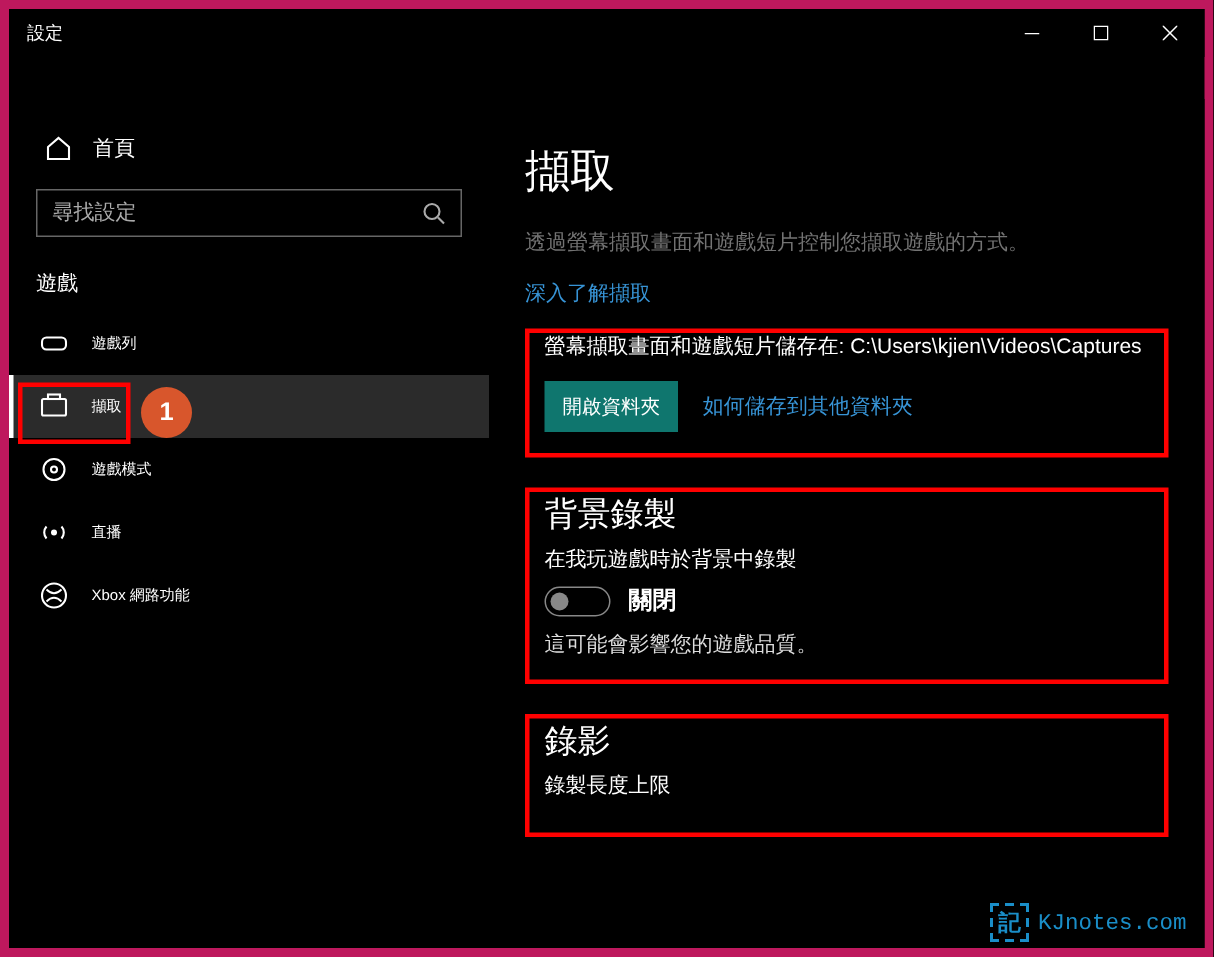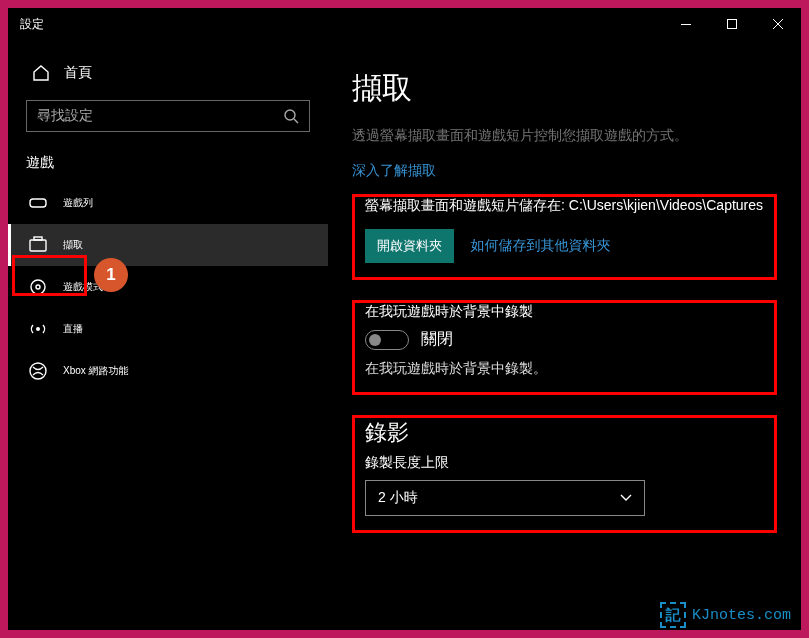--- a/index.html
+++ b/index.html
@@ -1,17 +1,17 @@
 <!DOCTYPE html>
 <html><head>
 <meta charset="utf-8">
 <style>
 * { margin: 0; padding: 0; box-sizing: border-box; }
 body { font-family: "Microsoft YaHei", "Segoe UI", sans-serif; background: #000; width: 809px; height: 638px; overflow: hidden; position: relative; }
-.window { width: 100%; height: 100%; border: 8px solid #be185d; display: flex; flex-direction: column; }
+.window { width: 100%; height: 100%; border: 6px solid #be185d; display: flex; flex-direction: column; gap: 28px; }
 .titlebar { height: 32px; background: #000; display: flex; align-items: center; color: #fff; font-size: 12px; padding-left: 12px; }
 .titlebar-text { flex: 1; }
 .win-controls { display: flex; }
 .win-btn { width: 46px; height: 32px; display: flex; align-items: center; justify-content: center; color: #fff; cursor: pointer; font-size: 11px; }
 .body-area { flex: 1; display: flex; background: #000; overflow: hidden; }
 .sidebar { width: 320px; padding: 14px 0; color: #fff; }
 .home-row { display: flex; align-items: center; padding: 10px 24px; font-size: 14px; cursor: pointer; }
 .home-row svg { margin-right: 14px; }
 .search-box { margin: 8px 18px 16px; height: 32px; border: 1px solid #666; display: flex; align-items: center; padding: 0 10px; color: #aaa; font-size: 14px; cursor: text; }
 .search-box span { flex: 1; }
@@ -24,21 +24,21 @@
 .content { flex: 1; padding: 28px 24px 0; color: #fff; overflow: hidden; position: relative; }
 h1 { font-size: 30px; font-weight: 400; margin-bottom: 18px; }
 .desc { font-size: 14px; color: #737373; margin-bottom: 16px; }
 .link { color: #3794d6; font-size: 14px; cursor: pointer; }
 .box { border: 3px solid #ff0000; padding: 0 10px 14px; margin-bottom: 20px; }
 .save-label { font-size: 14px; margin-bottom: 14px; }
 .open-folder { display: inline-block; background: #0f766e; padding: 8px 12px; font-size: 13px; margin-right: 12px; cursor: pointer; }
 h2 { font-size: 22px; font-weight: 400; margin-bottom: 6px; }
 .sub { font-size: 14px; margin-bottom: 12px; color: #ddd; }
 .sub2 { font-size: 14px; margin-bottom: 8px; }
-.toggle-row { display: flex; align-items: center; margin-bottom: 10px; }
+.toggle-row { display: flex; align-items: center; margin-bottom: 10px; font-weight: bold; }
 .toggle { width: 44px; height: 20px; border: 1px solid #888; border-radius: 10px; position: relative; margin-right: 12px; cursor: pointer; }
 .toggle-knob { width: 12px; height: 12px; background: #888; border-radius: 50%; position: absolute; left: 3px; top: 3px; }
 .note { font-size: 14px; color: #ddd; }
 .dropdown { border: 1px solid #888; height: 36px; display: flex; align-items: center; padding: 0 12px; font-size: 14px; cursor: pointer; width: 280px; margin-top: 8px; }
 .dropdown span { flex: 1; }
 .watermark { position: absolute; right: 18px; bottom: 10px; display: flex; align-items: center; color: #1a8ec8; font-family: "Courier New", monospace; font-size: 15px; }
 .wm-icon { width: 26px; height: 26px; border: 2px dashed #1a8ec8; display: flex; align-items: center; justify-content: center; margin-right: 6px; font-weight: bold; }
 </style>
 </head>
 <body>
@@ -123,39 +123,34 @@
       <p class="desc">透過螢幕擷取畫面和遊戲短片控制您擷取遊戲的方式。</p>
       <p><span class="link">深入了解擷取</span></p>
 
       <div class="box" style="margin-top:14px">
         <div class="save-label">螢幕擷取畫面和遊戲短片儲存在: C:\Users\kjien\Videos\Captures</div>
         <span class="open-folder">開啟資料夾</span>
         <span class="link">如何儲存到其他資料夾</span>
       </div>
 
       <div class="box">
+        <h2>背景錄製</h2>
         <p class="sub2">在我玩遊戲時於背景中錄製</p>
         <div class="toggle-row">
           <div class="toggle">
               <div class="toggle-knob"></div>
             </div>
           <span>關閉</span>
         </div>
-        <p class="note">在我玩遊戲時於背景中錄製。</p>
+        <p class="note">這可能會影響您的遊戲品質。</p>
       </div>
 
       <div class="box">
         <h2>錄影</h2>
         <p class="sub2">錄製長度上限</p>
-        <div class="dropdown">
-          <span>2 小時</span>
-          <svg width="12" height="8" viewBox="0 0 12 8">
-              <path d="M1 1 L6 6 L11 1" fill="none" stroke="#fff" stroke-width="1.4"></path>
-            </svg>
-        </div>
       </div>
 
     </div>
   </div>
 </div>
 
 <div class="sel-highlight"></div>
 <div class="badge-1">
     <span>1</span>
   </div>

